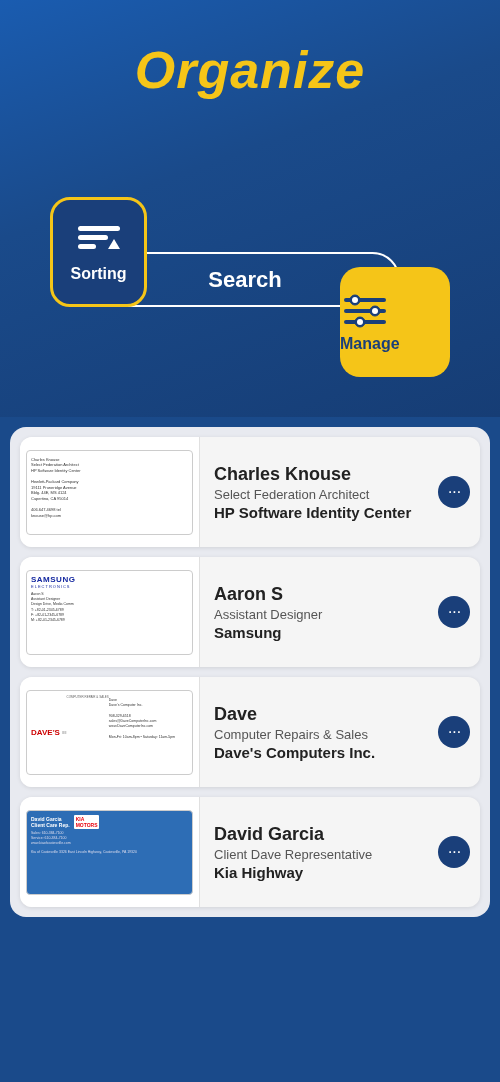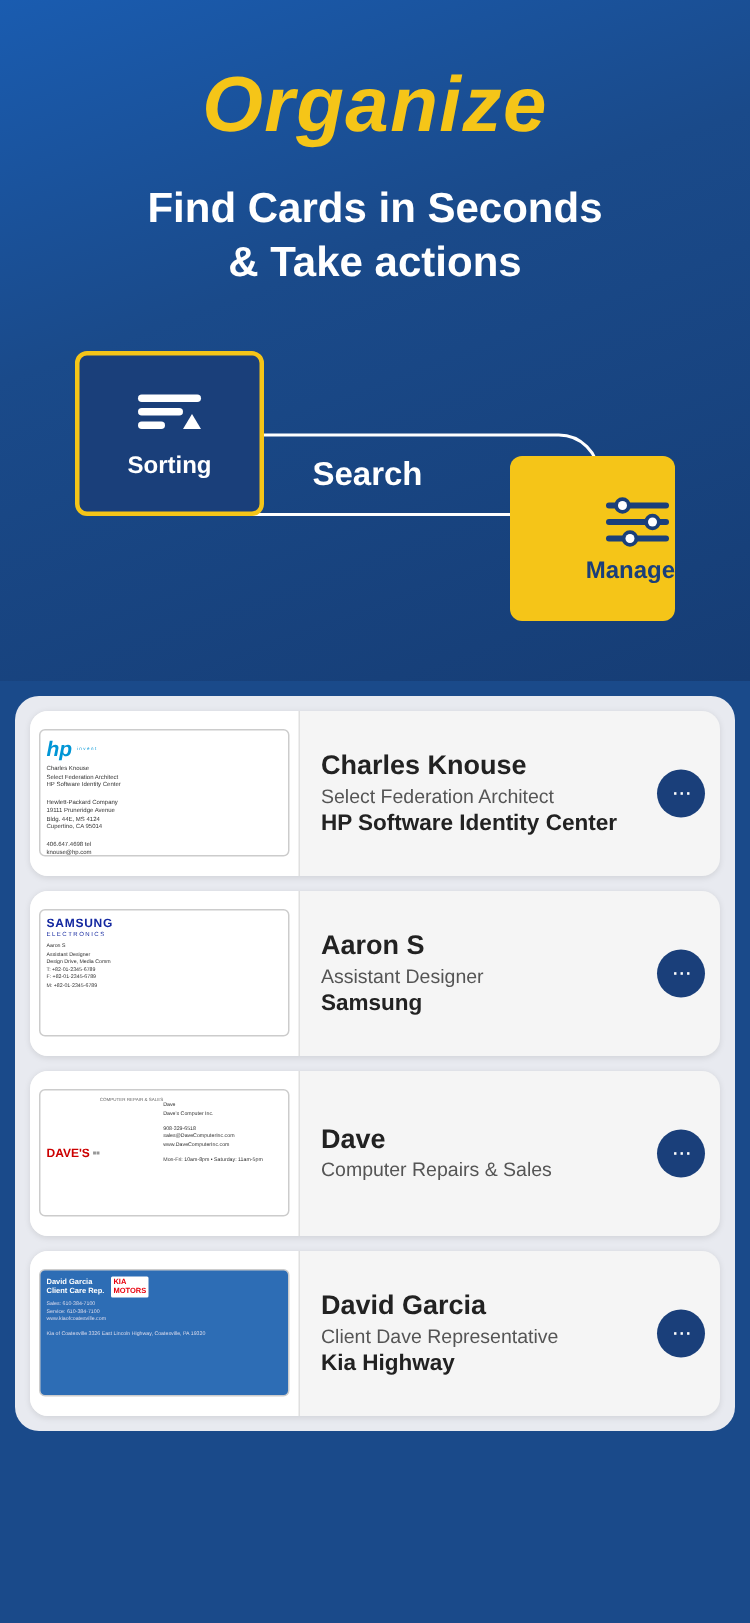--- a/index.html
+++ b/index.html
@@ -42,22 +42,22 @@
       height: 200px;
       margin: 0 20px;
     }
 
     .sorting-icon-wrap {
       position: absolute;
       left: 10px;
       top: 0;
       background: #1a3f7a;
       border: 3px solid #f5c518;
-      border-radius: 8px;
-      width: 126px;
+      border-radius: 20px;
+      width: 97px;
       height: 110px;
       display: flex;
       flex-direction: column;
       align-items: center;
       justify-content: center;
       gap: 4px;
       z-index: 2;
     }
 
     .sorting-icon-wrap .icon-label {
@@ -90,26 +90,26 @@
       color: white;
       font-size: 22px;
       font-weight: 600;
     }
 
     .manage-icon-wrap {
       position: absolute;
       right: 10px;
       top: 70px;
       background: #f5c518;
-      border-radius: 8px;
+      border-radius: 20px;
       width: 110px;
       height: 110px;
       display: flex;
       flex-direction: column;
-      align-items: flex-end;
+      align-items: flex-start;
       justify-content: center;
       gap: 4px;
       z-index: 2;
     }
 
     .manage-icon-wrap .icon-label {
       color: #1a3f7a;
       font-size: 16px;
       font-weight: 700;
     }
@@ -326,22 +326,21 @@
     .bottom-space {
       height: 20px;
     }
   </style>
 </head>
 <body>
 
 <div class="header">
   <div class="header-title">Organize</div>
   <div class="header-subtitle">
-    <span>Find Cards in Seconds</span><br>
-    <span>&amp; Take actions</span>
+    <br>
   </div>
 
   <div class="features-area">
 
     <div class="sorting-icon-wrap">
       <svg class="sorting-svg" viewBox="0 0 50 40" fill="none">
         <rect x="4" y="5" width="42" height="5" rx="2.5" fill="white"></rect>
         <rect x="4" y="14" width="30" height="5" rx="2.5" fill="white"></rect>
         <rect x="4" y="23" width="18" height="5" rx="2.5" fill="white"></rect>
         <polygon points="40,18 46,28 34,28" fill="white"></polygon>
@@ -370,24 +369,20 @@
     </div>
 
   </div>
 </div>
 
 <div class="cards-list">
 
   <div class="card-item">
     <div class="card-thumbnail">
       <div class="biz-card biz-card-hp">
-        <div style="display:flex;align-items:center;gap:3px;">
-          <span class="hp-logo">hp</span>
-          <span class="hp-invent" style="font-size:3px;color:#0096d6;letter-spacing:1px;">invent</span>
-        </div>
         <div class="hp-text">
           Charles Knouse<br>
           Select Federation Architect<br>
           HP Software Identity Center<br><br>
           Hewlett-Packard Company<br>
           19111 Pruneridge Avenue<br>
           Bldg. 44E, MS 4124<br>
           Cupertino, CA 95014<br><br>
           406.647.4698 tel<br>
           knouse@hp.com
@@ -443,20 +438,21 @@
           908-329-6518<br>
           sales@DaveComputerInc.com<br>
           www.DaveComputerInc.com<br><br>
           Mon-Fri: 10am-8pm • Saturday: 11am-5pm
         </div>
       </div>
     </div>
     <div class="card-info">
       <div class="person-name">Dave</div>
       <div class="person-role">Computer Repairs &amp; Sales</div>
+      <div class="person-company">Dave's Computers Inc.</div>
       <button class="card-more-btn">
         <span class="dots">···</span>
       </button>
     </div>
   </div>
 
   <div class="card-item">
     <div class="card-thumbnail">
       <div class="biz-card biz-card-garcia">
         <div class="garcia-top">

